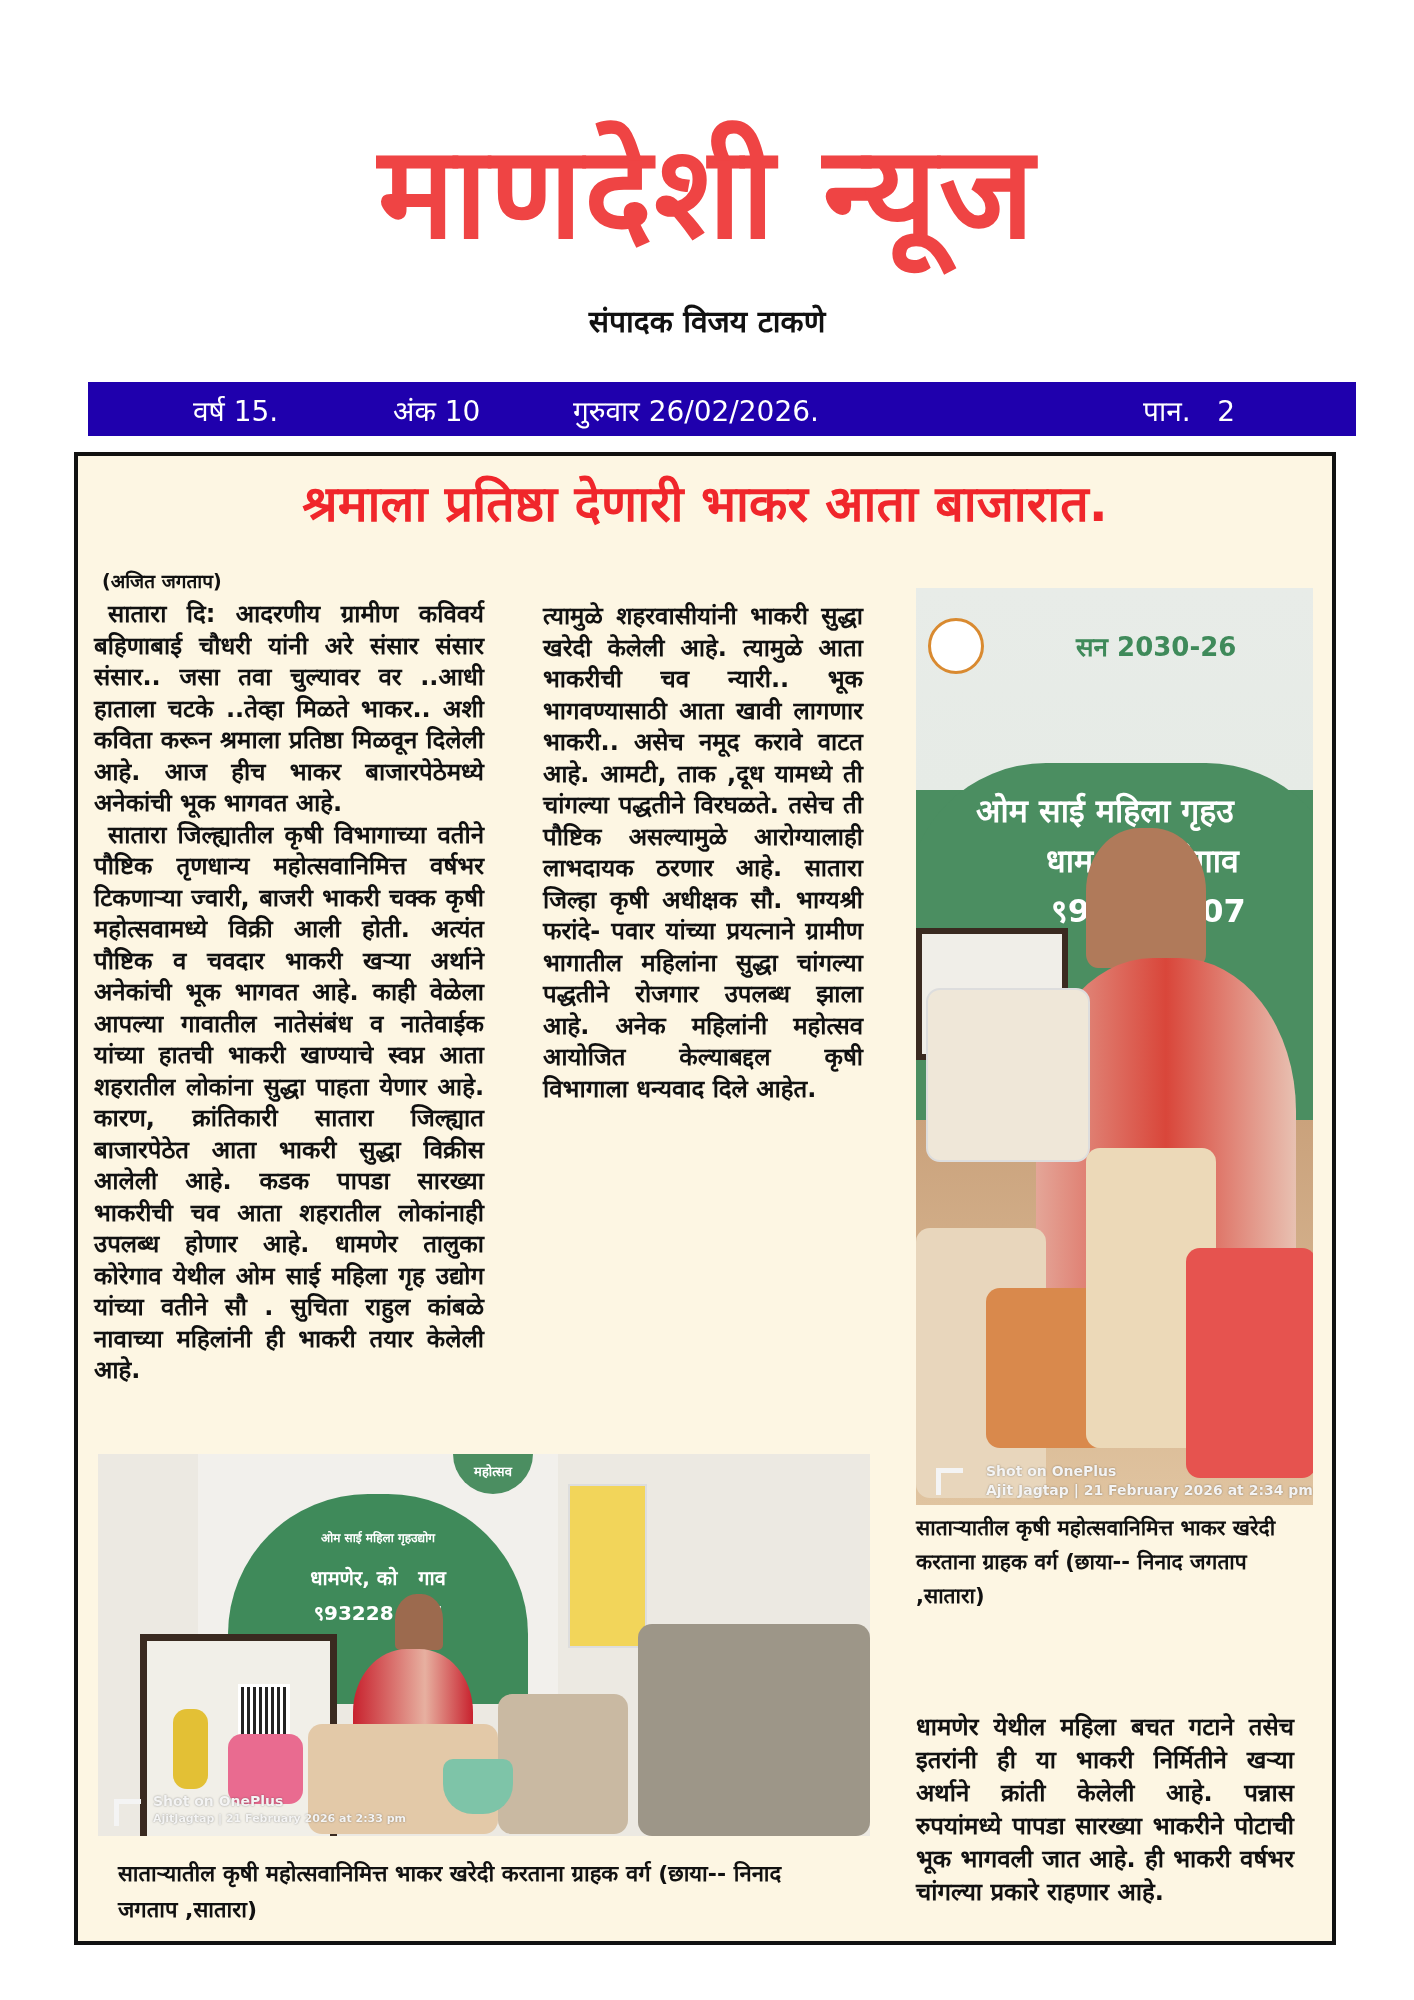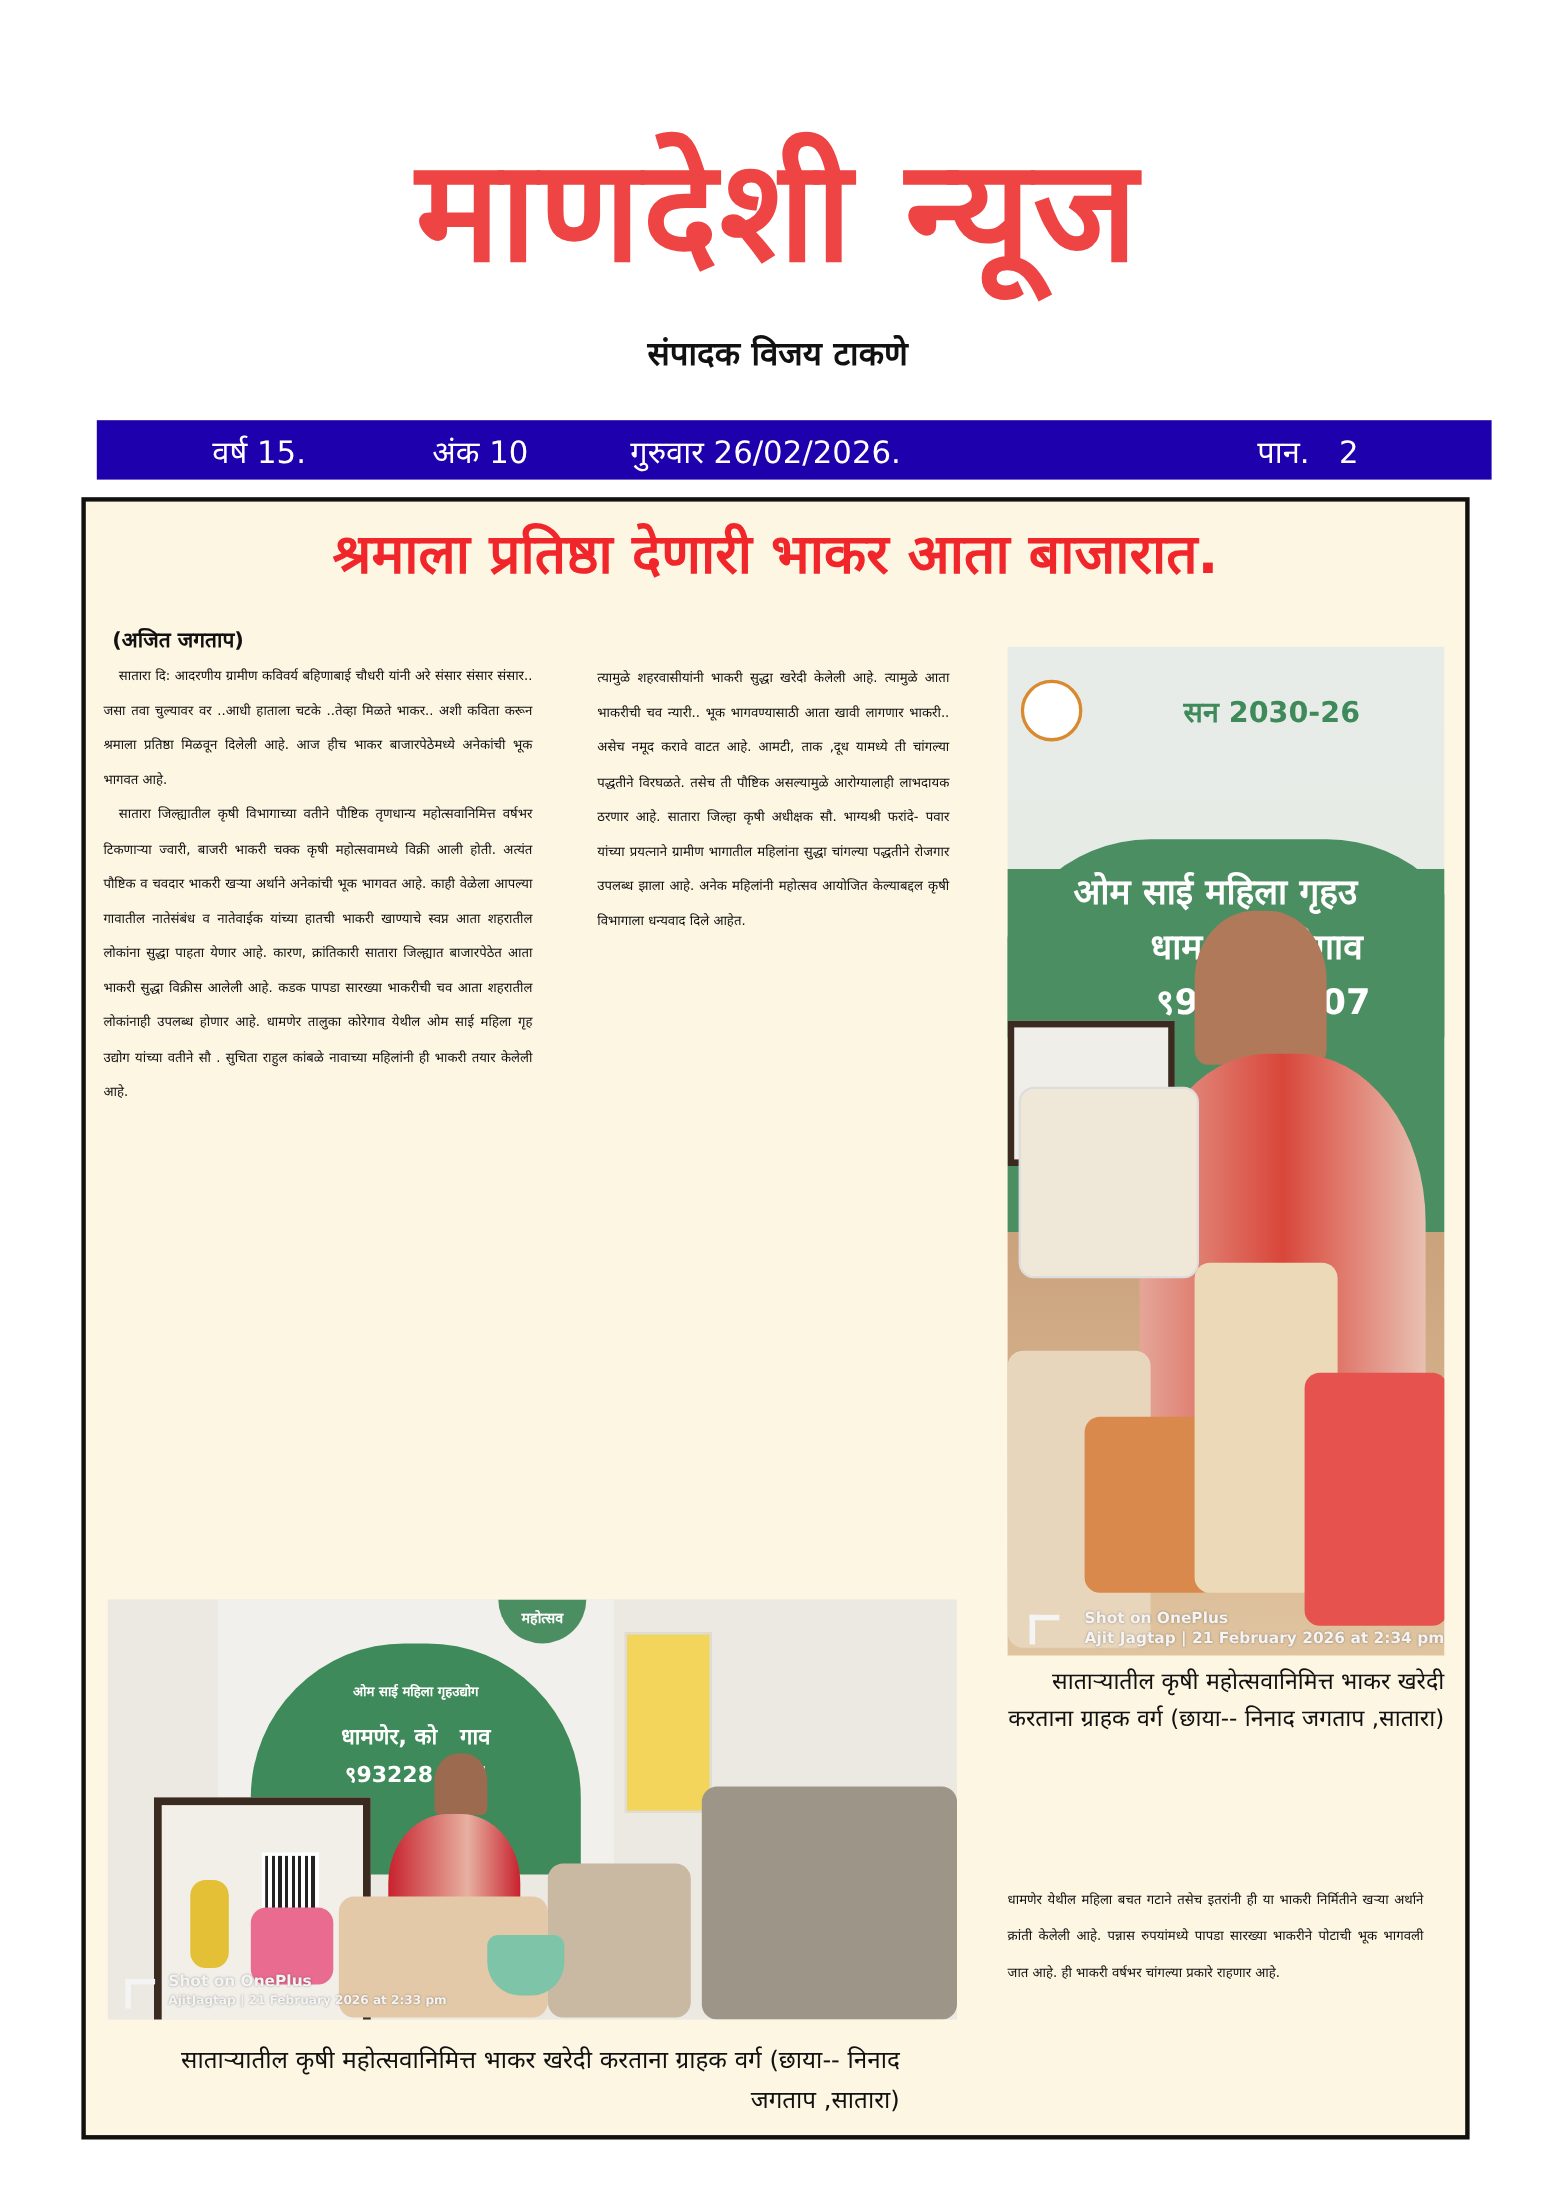--- a/index.html
+++ b/index.html
@@ -26,21 +26,21 @@
     border: 4px solid #111; background: #fdf6e3; box-sizing: border-box;
   }
   .headline {
     position: absolute; left: 0; top: 10px; width: 100%; text-align: center;
     color: #f0262b; font-weight: bold; font-size: 50px; line-height: 76px;
   }
   .byline {
     position: absolute; left: 24px; top: 112px; font-size: 19px; font-weight: bold;
   }
   .col {
-    position: absolute; font-size: 12px; font-weight: normal; line-height: 31.5px;
+    position: absolute; font-size: 24px; font-weight: bold; line-height: 31.5px;
     text-align: justify; text-align-last: left;
   }
   .col p { margin: 0; text-indent: 14px; }
   .col1 { left: 16px; top: 143px; width: 390px; }
   .col2 { left: 465px; top: 145px; width: 320px; }
   .col3 { left: 838px; top: 1225px; width: 378px; line-height: 33px; margin-top: 30px; }
   .photo {
     position: absolute; overflow: hidden; background: #e9e4dc;
   }
   .photo-right { left: 838px; top: 132px; width: 397px; height: 917px; }
@@ -49,21 +49,21 @@
     position: absolute; background: #3f8a5a; color: #fff; font-weight: bold; text-align: center;
   }
   .watermark {
     position: absolute; color: #f4f4f4; font-size: 14px; font-weight: bold; line-height: 18px;
     text-shadow: 0 0 2px rgba(0,0,0,.4);
   }
   .wm-icon {
     position: absolute; width: 22px; height: 22px; border: 5px solid #f4f4f4; border-right: none; border-bottom: none;
   }
   .caption {
-    position: absolute; font-weight: normal; text-align: right; font-size: 21px; line-height: 34px;
+    position: absolute; font-weight: bold; text-align: left; font-size: 21px; line-height: 34px;
   }
   .cap-right { left: 838px; top: 1055px; width: 397px; }
   .cap-bottom { left: 40px; top: 1400px; width: 700px; font-size: 22px; line-height: 36px; }
   .person {
     position: absolute; border-radius: 45% 45% 10% 10%;
   }
   .goods { position: absolute; border-radius: 14px; }
 </style>
 </head>
 <body>

